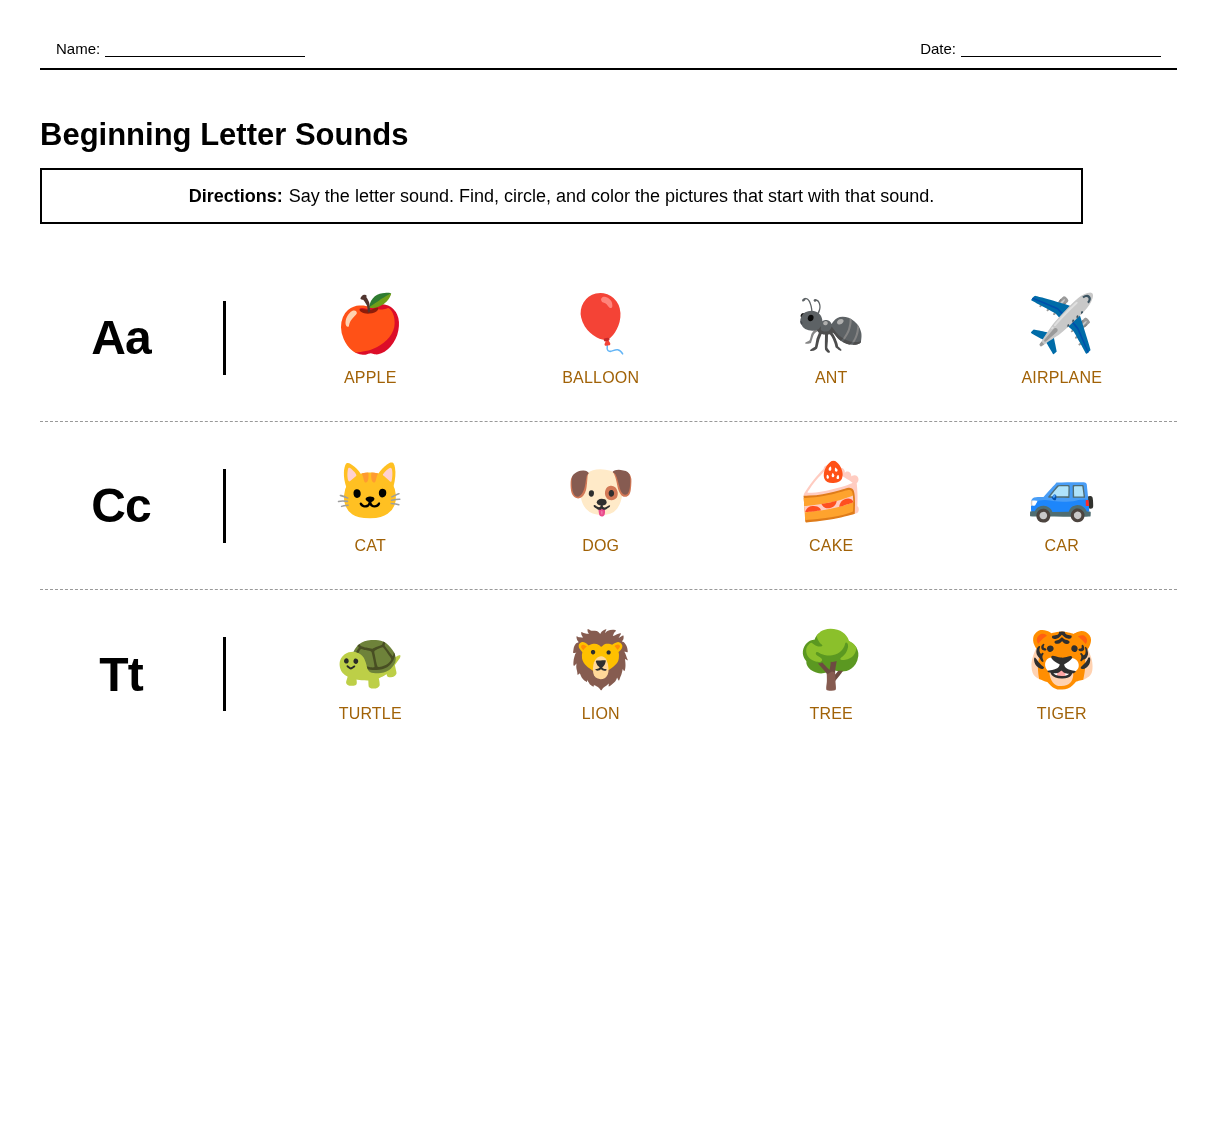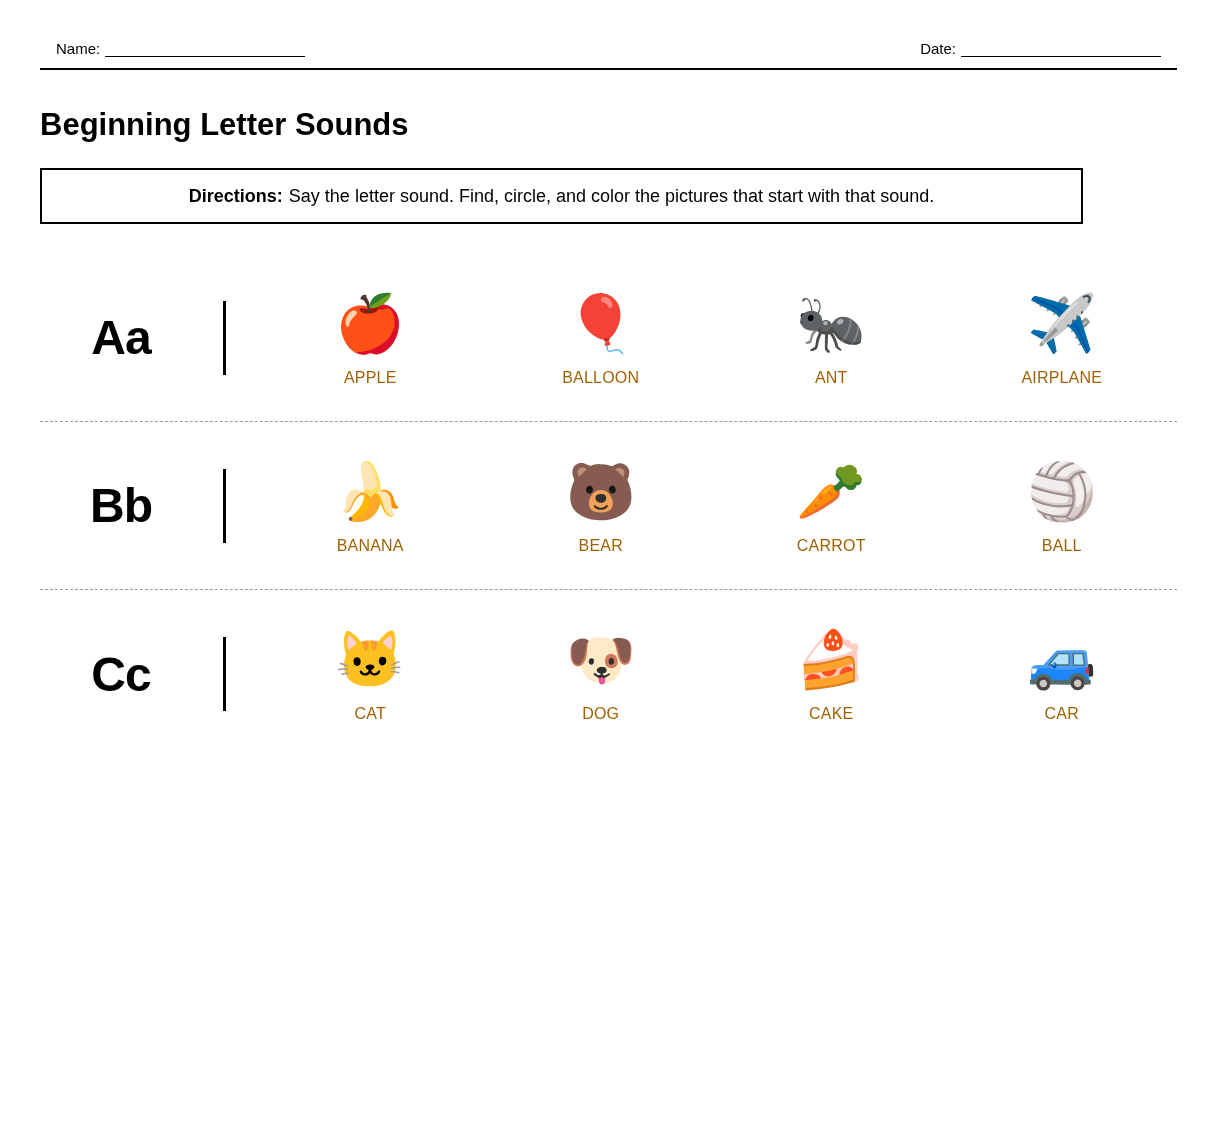--- a/index.html
+++ b/index.html
@@ -5,21 +5,21 @@
     * { box-sizing: border-box; margin: 0; padding: 0; }
     html, body { width: 1217px; height: 1132px; background: #ffffff; }
     body { font-family: "Liberation Sans", sans-serif; color: #000; position: relative; overflow: hidden; }
 
     .header { position: absolute; left: 40px; top: 38px; width: 1137px; height: 32px; border-bottom: 2px solid #000; }
     .field { position: absolute; top: 2px; font-size: 15px; display: flex; align-items: flex-end; }
     .field.name { left: 16px; }
     .field.date { right: 16px; align-items: flex-end; }
     .field .line { display: inline-block; width: 200px; border-bottom: 1px solid #000; height: 13px; margin-left: 5px; }
 
-    .title { position: absolute; left: 40px; top: 107px; font-size: 31px; font-weight: bold; }
+    .title { position: absolute; left: 40px; top: 117px; font-size: 31px; font-weight: bold; }
 
     .directions { position: absolute; left: 40px; top: 168px; width: 1043px; height: 56px; border: 2px solid #000;
       display: flex; align-items: center; justify-content: center; font-size: 18px; }
     .directions b { margin-right: 6px; }
 
     .rows { position: absolute; left: 40px; top: 254px; width: 1137px; }
     .row { height: 168px; display: flex; align-items: center; border-bottom: 1px dashed #999; position: relative; }
     .row:last-child { border-bottom: none; }
     .letter { width: 162px; text-align: center; font-size: 48px; font-weight: bold; letter-spacing: -1px; }
     .divider { width: 3px; height: 74px; background: #000; margin-left: 21px; }
@@ -67,42 +67,20 @@
           <span class="emoji">🐜</span>
           <span class="label">ANT</span>
         </div>
       <div class="pic">
           <span class="emoji">✈️</span>
           <span class="label">AIRPLANE</span>
         </div>
     </div>
   </div>
 
-  <div class="row">
-    <div class="letter">Bb</div>
-    <div class="divider"></div>
-    <div class="pics">
-      <div class="pic">
-          <span class="emoji">🍌</span>
-          <span class="label">BANANA</span>
-        </div>
-      <div class="pic">
-          <span class="emoji">🐻</span>
-          <span class="label">BEAR</span>
-        </div>
-      <div class="pic">
-          <span class="emoji">🥕</span>
-          <span class="label">CARROT</span>
-        </div>
-      <div class="pic">
-          <span class="emoji">🏐</span>
-          <span class="label">BALL</span>
-        </div>
-    </div>
-  </div>
 
   <div class="row">
     <div class="letter">Cc</div>
     <div class="divider"></div>
     <div class="pics">
       <div class="pic">
           <span class="emoji">🐱</span>
           <span class="label">CAT</span>
         </div>
       <div class="pic">
@@ -114,13 +92,35 @@
           <span class="label">CAKE</span>
         </div>
       <div class="pic">
           <span class="emoji">🚙</span>
           <span class="label">CAR</span>
         </div>
     </div>
   </div>
 
 
+  <div class="row">
+    <div class="letter">Tt</div>
+    <div class="divider"></div>
+    <div class="pics">
+      <div class="pic">
+          <span class="emoji">🐢</span>
+          <span class="label">TURTLE</span>
+        </div>
+      <div class="pic">
+          <span class="emoji">🦁</span>
+          <span class="label">LION</span>
+        </div>
+      <div class="pic">
+          <span class="emoji">🌳</span>
+          <span class="label">TREE</span>
+        </div>
+      <div class="pic">
+          <span class="emoji">🐯</span>
+          <span class="label">TIGER</span>
+        </div>
+    </div>
+  </div>
 </div>
 
 </body></html>

